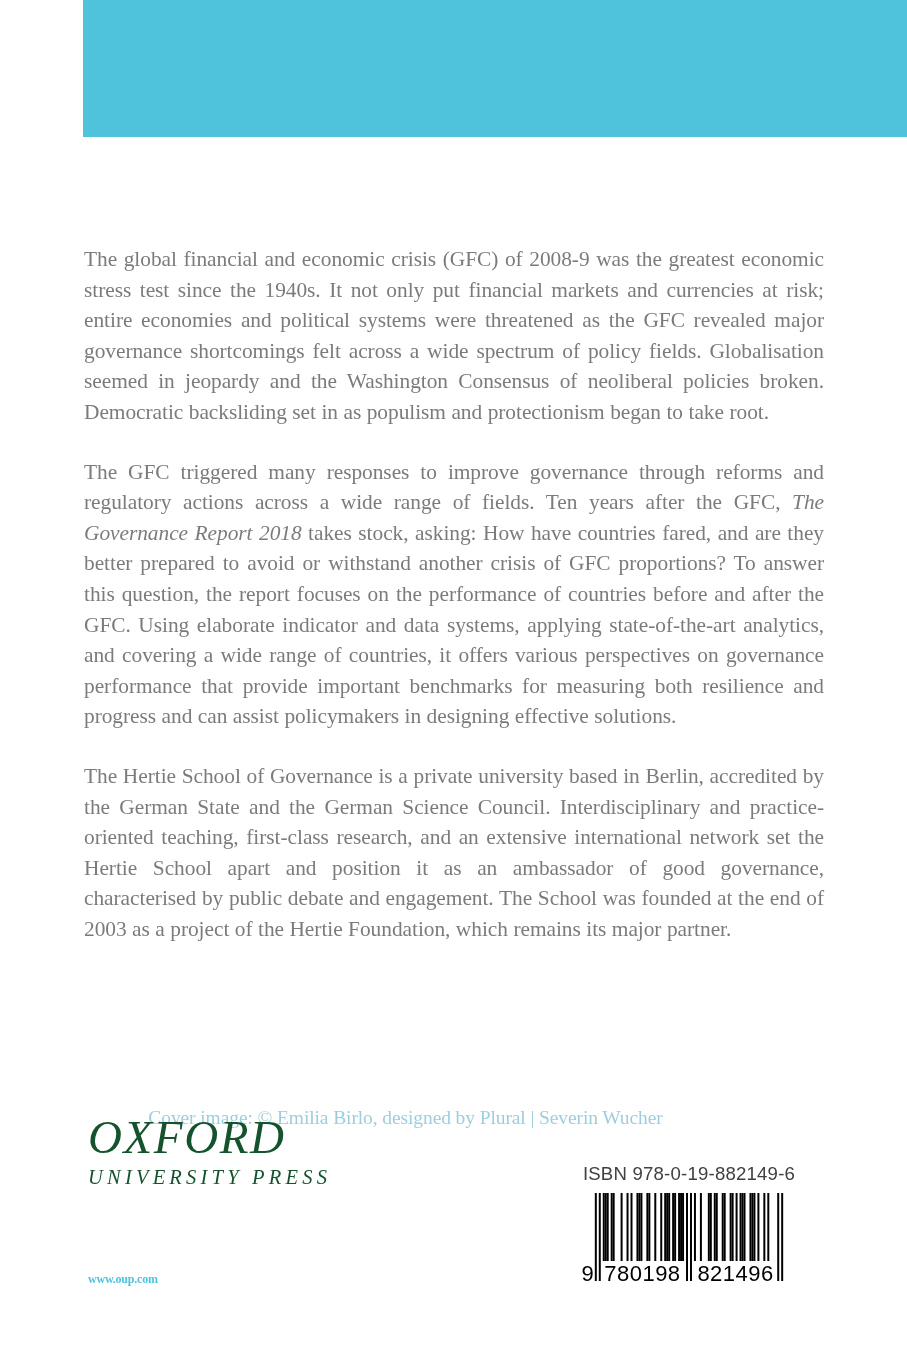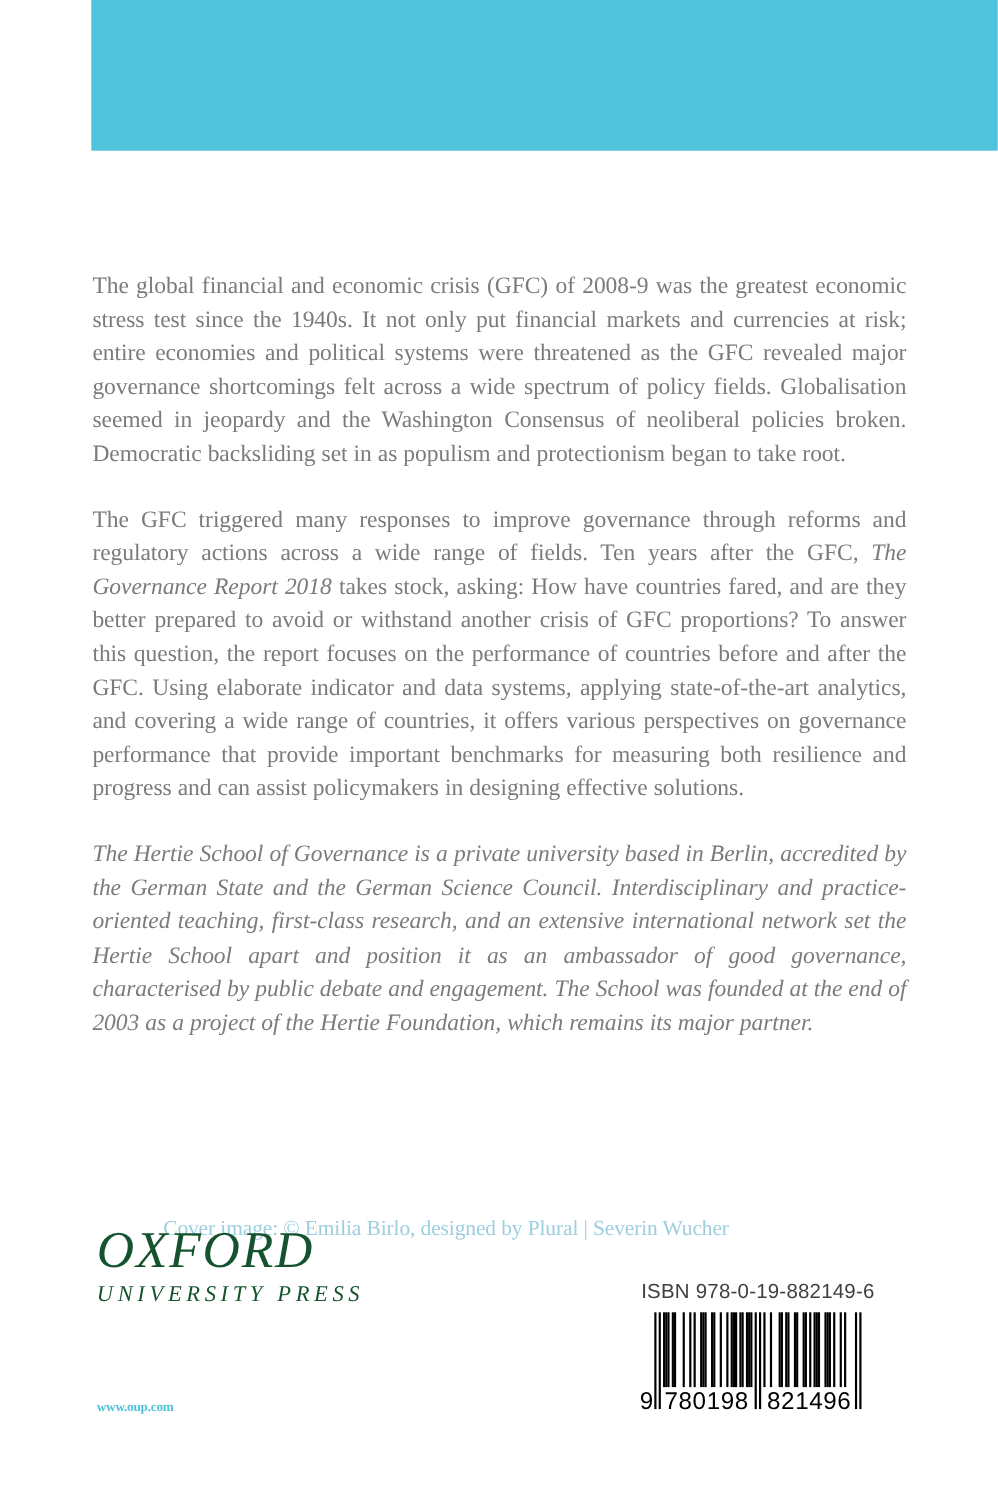--- a/index.html
+++ b/index.html
@@ -37,21 +37,21 @@
     margin: 0 0 29px 0;
     color: #7b7b7d;
     font-size: 21.4px;
     line-height: 30.6px;
     text-align: justify;
     text-justify: inter-word;
     letter-spacing: -0.05px;
     word-spacing: 0.2px;
   }
   .blurb p:last-child { margin-bottom: 0; }
-  .blurb p.para-3 { margin-top: 2px; font-style: italic; }
+  .blurb p.para-3 { margin-top: 2px; }
   .blurb em {
     font-style: italic;
   }
 
   
   .credit-line {
     position: absolute;
     left: 0;
     top: 1105px;
     width: 907px;

